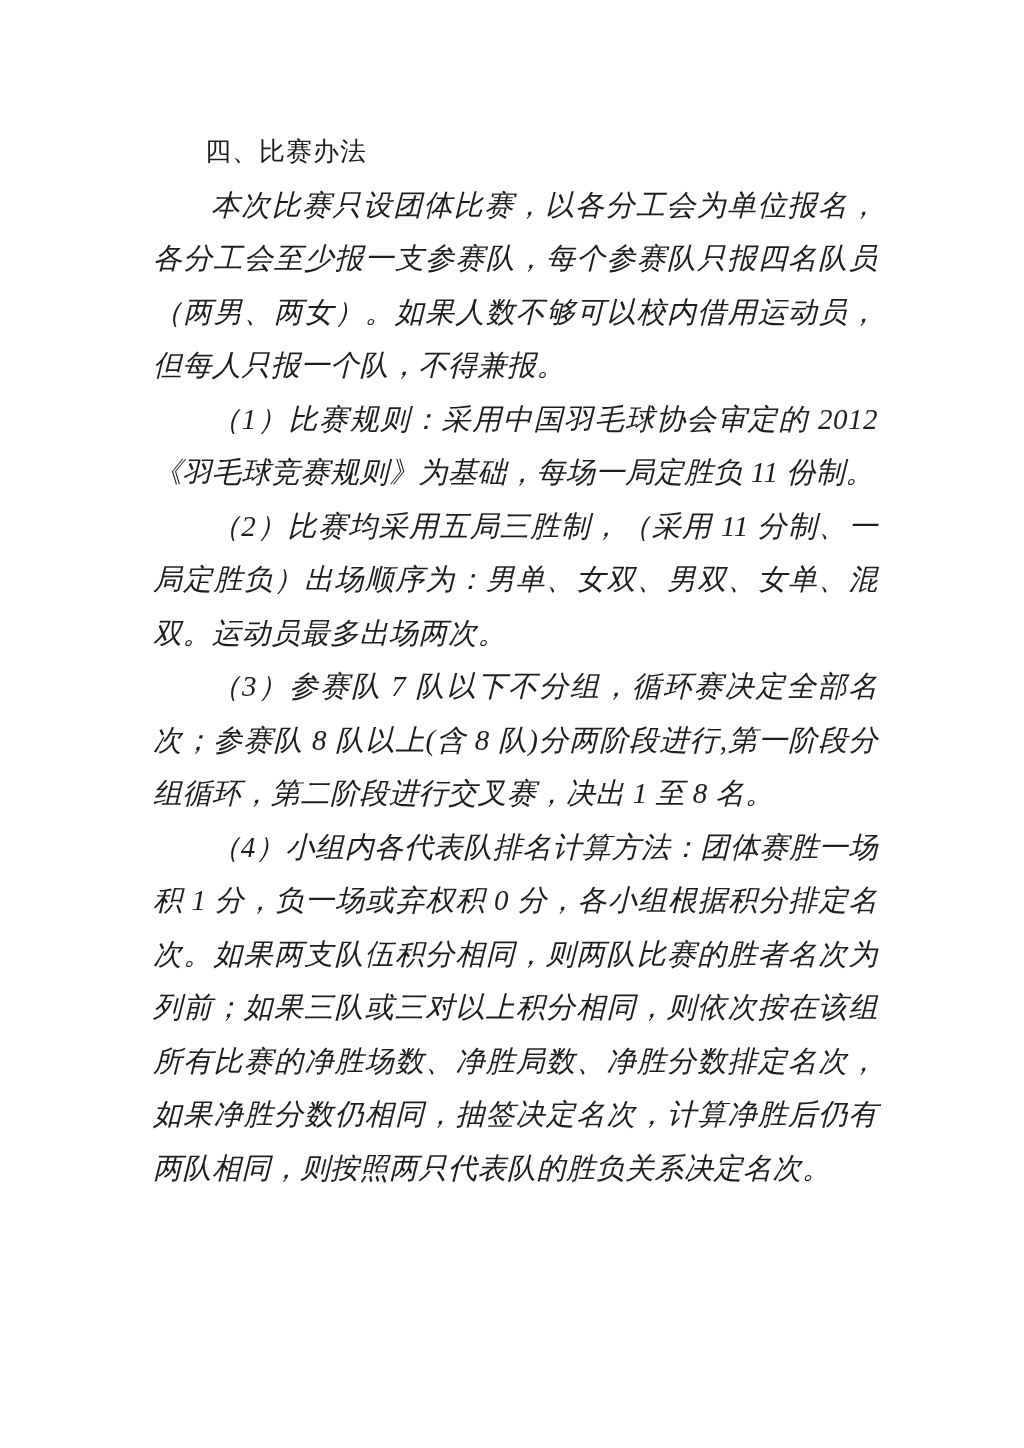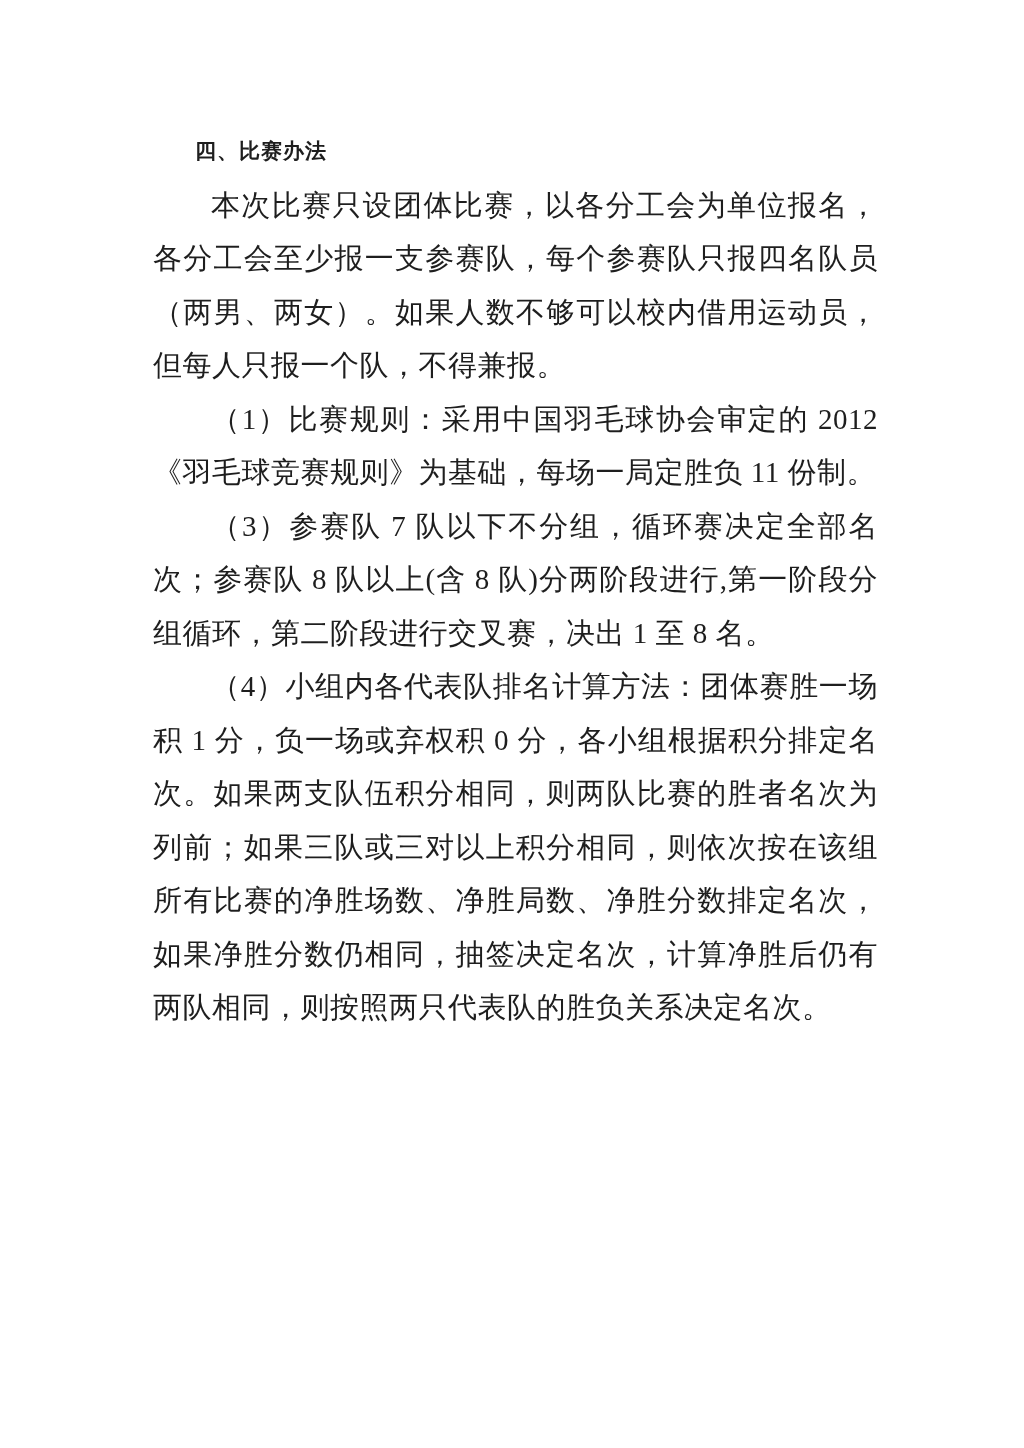--- a/index.html
+++ b/index.html
@@ -15,43 +15,45 @@
     margin: 0 auto;
     background: #ffffff;
     padding: 125px 146px 0 153px;
     font-family: "Liberation Serif", "DejaVu Serif", serif;
     color: #1e1e1e;
     font-size: 29px;
     line-height: 53.5px;
   }
   .doc-heading {
     margin: 0;
-    font-size: 21px;
-    font-weight: 700;
+    font-size: 26px;
+    font-weight: 400;
     text-indent: 2em;
     line-height: 53.5px;
     letter-spacing: 1px;
     white-space: nowrap;
   }
   .doc-para {
     margin: 0;
     text-indent: 2em;
     text-align: justify;
     letter-spacing: 0.5px;
+    font-style: italic;
   }
 </style>
 </head>
 <body>
 
 <div class="page">
   <h2 class="doc-heading">四、比赛办法</h2>
 
   <p class="doc-para">本次比赛只设团体比赛，以各分工会为单位报名，各分工会至少报一支参赛队，每个参赛队只报四名队员（两男、两女）。如果人数不够可以校内借用运动员，但每人只报一个队，不得兼报。</p>
 
 
   <p class="doc-para">（1）比赛规则：采用中国羽毛球协会审定的 2012《羽毛球竞赛规则》为基础，每场一局定胜负 11 份制。</p>
 
+  <p class="doc-para">（2）比赛均采用五局三胜制，（采用 11 分制、一局定胜负）出场顺序为：男单、女双、男双、女单、混双。运动员最多出场两次。</p>
 
   <p class="doc-para">（3）参赛队 7 队以下不分组，循环赛决定全部名次；参赛队 8 队以上(含 8 队)分两阶段进行,第一阶段分组循环，第二阶段进行交叉赛，决出 1 至 8 名。</p>
 
   <p class="doc-para">（4）小组内各代表队排名计算方法：团体赛胜一场积 1 分，负一场或弃权积 0 分，各小组根据积分排定名次。如果两支队伍积分相同，则两队比赛的胜者名次为列前；如果三队或三对以上积分相同，则依次按在该组所有比赛的净胜场数、净胜局数、净胜分数排定名次，如果净胜分数仍相同，抽签决定名次，计算净胜后仍有两队相同，则按照两只代表队的胜负关系决定名次。</p>
 
 </div>
 
 </body></html>

